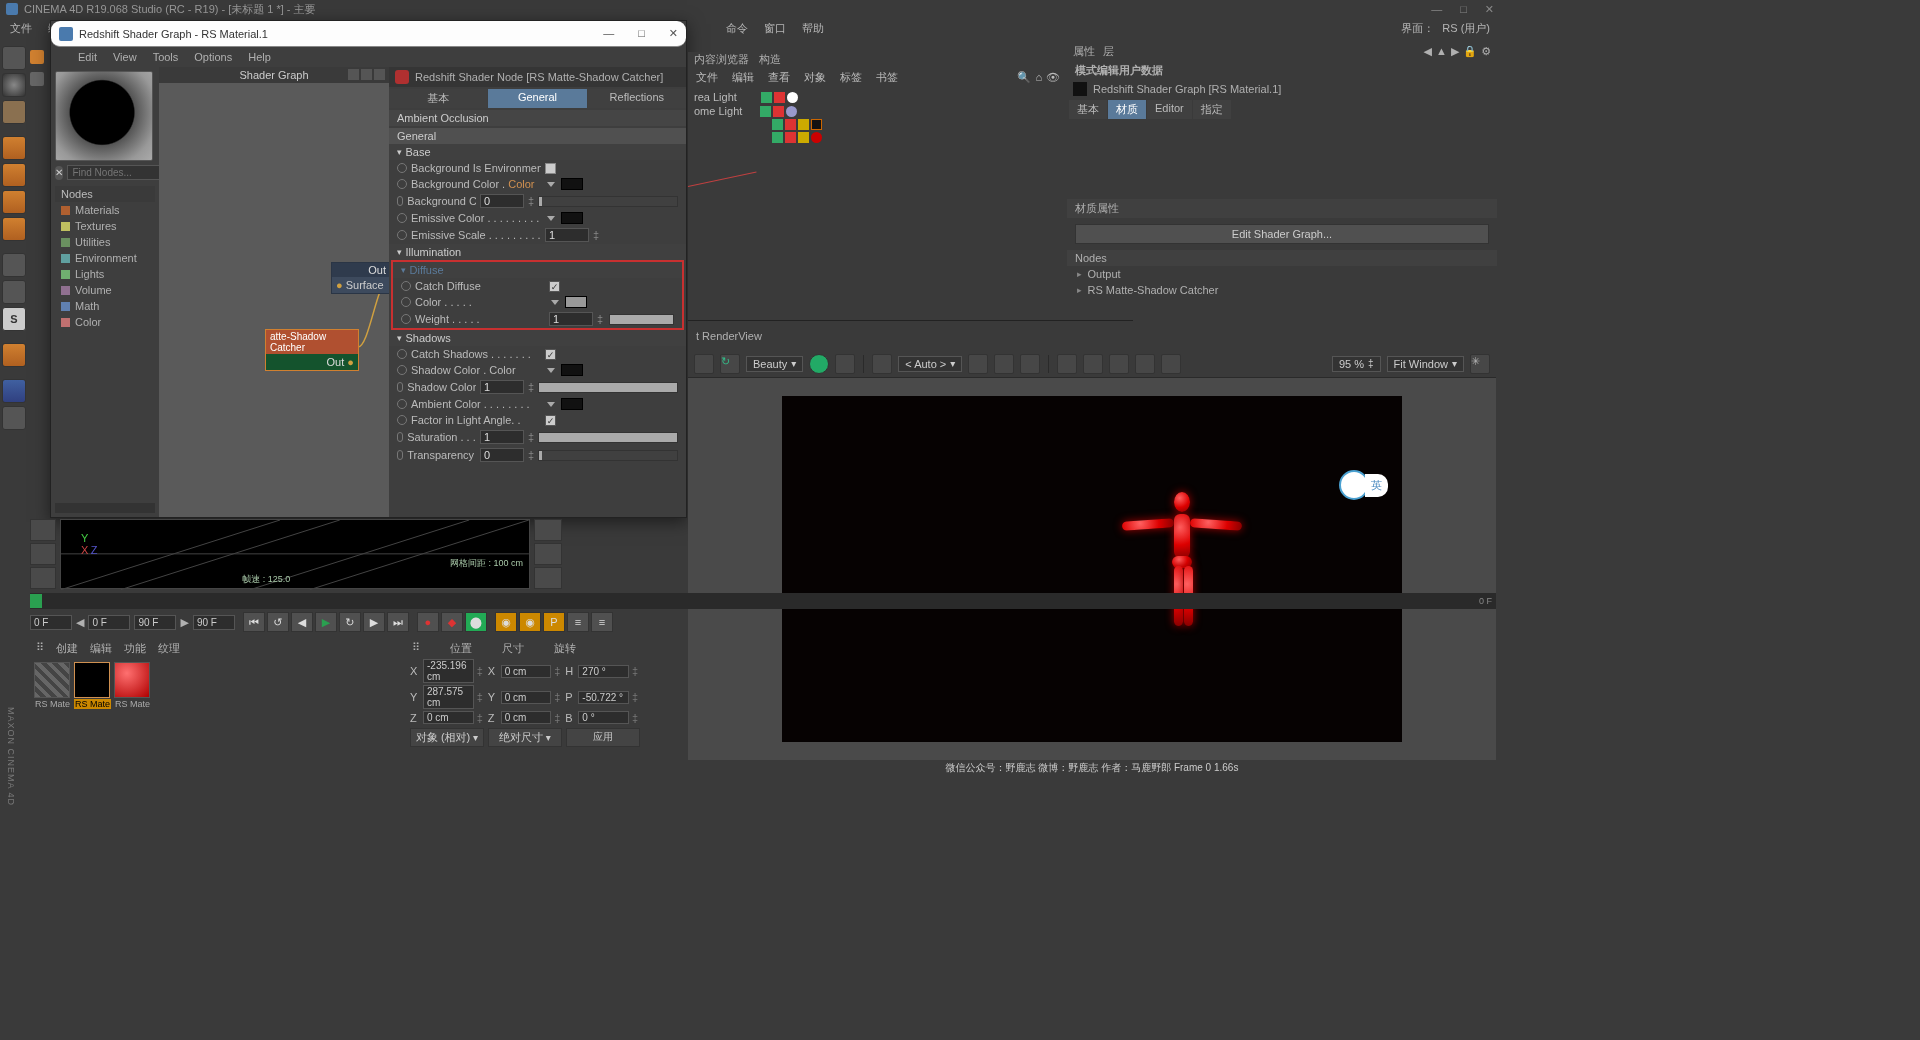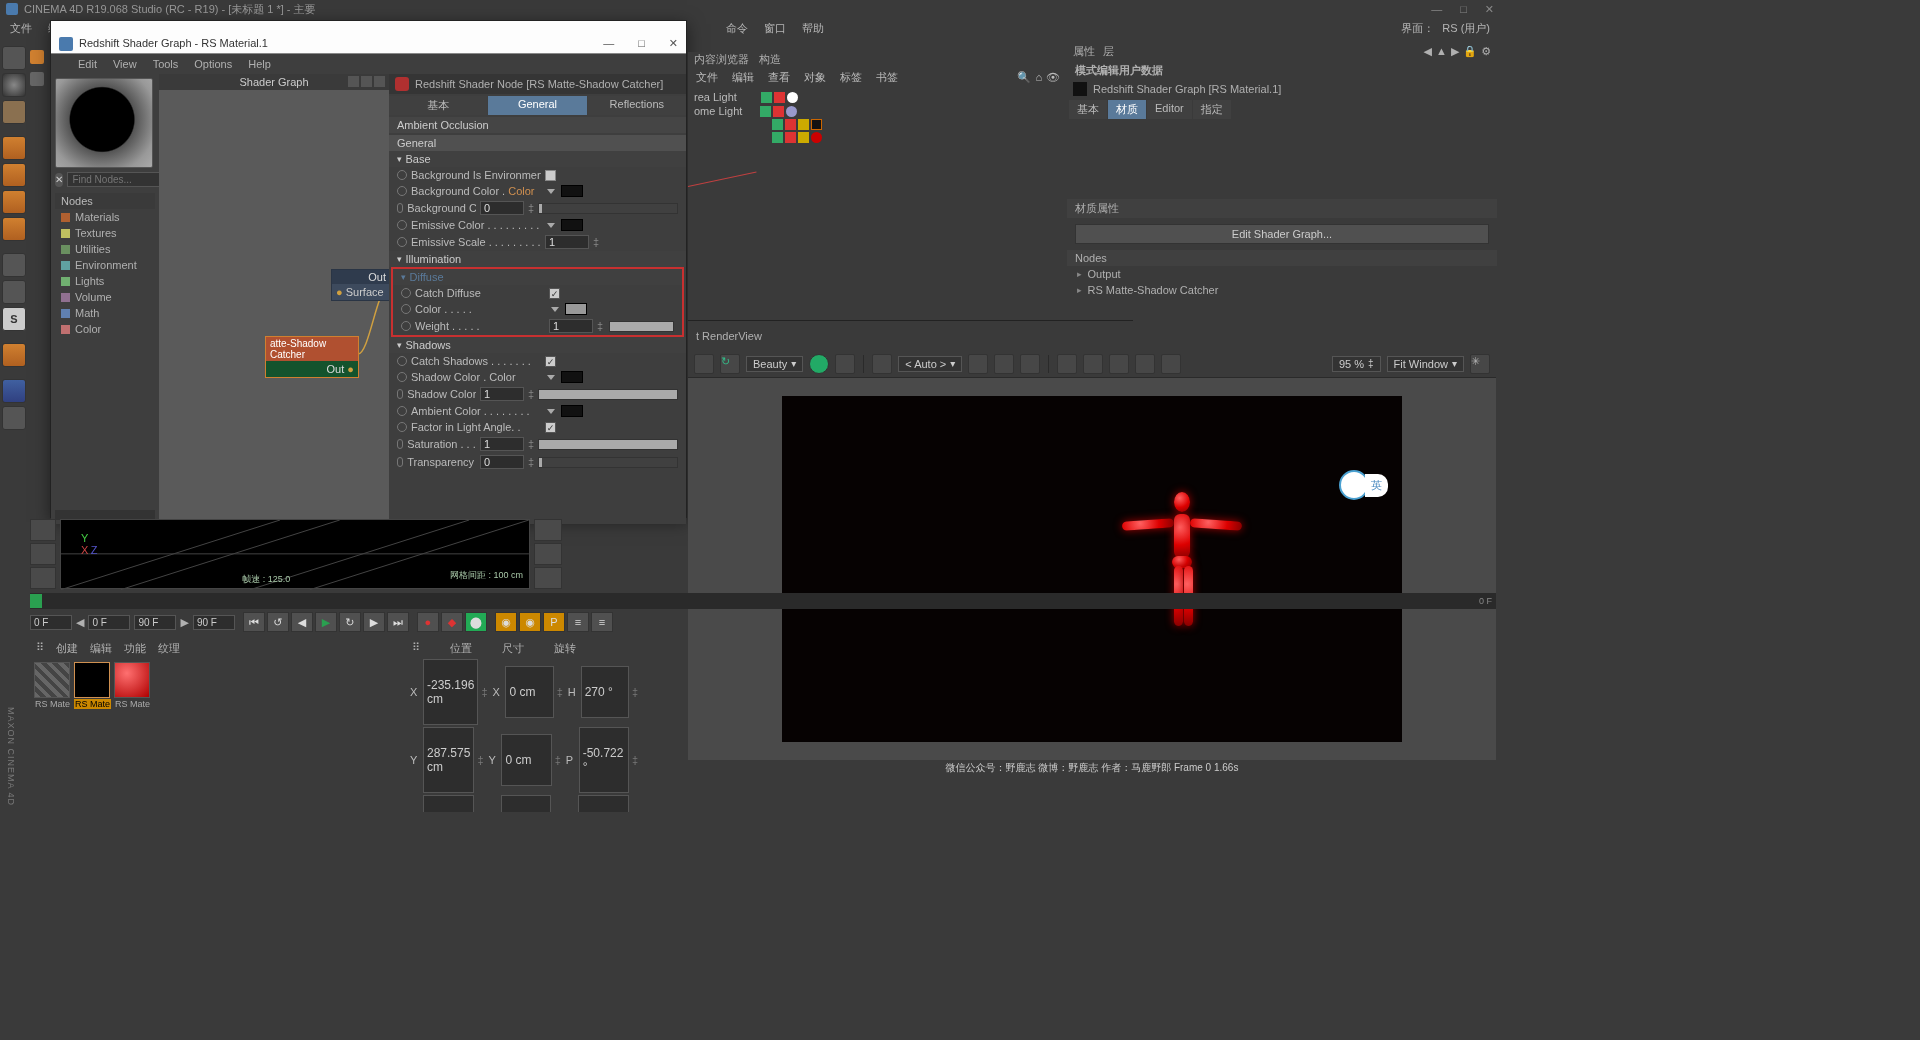--- a/index.html
+++ b/index.html
@@ -19,21 +19,21 @@
 .leftstrip .tbtn { width:24px; height:24px; background:#555; border:1px solid #333; border-radius:3px; }
 .leftstrip .tbtn.orange { background:linear-gradient(#d08030,#b06020); }
 .leftstrip .tbtn.blue { background:linear-gradient(#4060a0,#304080); }
 .leftstrip .sep { height:6px; }
 .leftstrip2 { position:absolute; left:28px; top:42px; width:18px; display:flex; flex-direction:column; gap:8px; padding-top:8px; align-items:center; }
 .leftstrip2 .sbtn { width:14px; height:14px; background:#666; border-radius:2px; }
 .leftstrip2 .sbtn.orange { background:#d08030; }
 
 
 .dialog { position:absolute; left:50px; top:20px; width:637px; height:498px; background:#3e3e3e; border:1px solid #222; box-shadow:0 4px 16px rgba(0,0,0,.5); }
-.dlg-title { background:#fdfdfd; color:#333; height:26px; display:flex; padding:16px 8px; border-bottom:1px solid #888; }
+.dlg-title { background:#fdfdfd; color:#333; height:26px; display:flex; align-items:center; padding:4px 8px; border-bottom:1px solid #888;border-radius:9px; }
 .dlg-title .icon { width:14px; height:14px; background:#4a7aad; border-radius:2px; margin-right:6px; }
 .dlg-title .wc { margin-left:auto; display:flex; gap:24px; color:#555; font-size:13px; }
 .dlg-menu { height:20px; display:flex; gap:16px; padding:0 12px; align-items:center; background:#3e3e3e; color:#b0b0b0;margin-left:15px; }
 
 .dlg-body { display:flex; height:calc(100% - 46px); }
 .dlg-left { width:108px; background:#3e3e3e; padding:4px; display:flex; flex-direction:column; }
 .preview { width:98px; height:90px; background:radial-gradient(circle at 48% 46%, #000 0%,#000 46%,#555 48%,#999 80%, #aaa 100%); border:1px solid #555; margin-bottom:4px; border-radius:2px; }
 .findrow { display:flex; align-items:center; gap:4px; margin-bottom:6px; }
 .findrow .x { width:14px; height:14px; background:#555; border-radius:7px; color:#ccc; text-align:center; line-height:13px; font-size:10px; }
 .findrow input { flex:1; background:#333; border:1px solid #555; color:#999; padding:1px 4px; font-size:10px; }
@@ -106,21 +106,21 @@
 .attr .list-row::before { content:"▸"; margin-right:6px; color:#888; font-size:9px; }
 
 
 .lower { position:absolute; left:30px; top:519px; right:4px; bottom:4px; }
 .viewport-strip { display:flex; height:70px; gap:4px; align-items:stretch; }
 .vp-icons { width:26px; display:flex; flex-direction:column; gap:2px; }
 .vp-icons .b { flex:1; background:#4a4a4a; border:1px solid #333; }
 .mini-vp { flex:0 0 470px; background:#000; position:relative; border:1px solid #444; }
 .mini-vp .axis { position:absolute; left:20px; top:12px; font-size:9px; }
 .mini-vp .info-l { position:absolute; left:50%; bottom:2px; font-size:9px; color:#a8c8a8; transform:translateX(-110%);}
-.mini-vp .info-r { position:absolute; right:6px; bottom:6px; font-size:9px; color:#a8c8a8; }
+.mini-vp .info-r { position:absolute; right:6px; bottom:18px; font-size:9px; color:#a8c8a8; }
 .mini-vp svg { position:absolute; inset:0; }
 .vp-ctrl { width:28px; display:flex; flex-direction:column; gap:2px; }
 .vp-ctrl .b { flex:1; background:#4a4a4a; border:1px solid #333; }
 
 .timeline { height:16px; background:#2a2a2a; margin:4px 0 2px 0; position:relative; display:flex; align-items:center; }
 .timeline .mk { width:12px; height:14px; background:#2aa050; position:absolute; left:0; }
 .timeline .ticks { display:flex; width:100%; justify-content:space-between; padding:0 4px; color:#888; font-size:9px; }
 
 .transport { height:22px; display:flex; align-items:center; gap:4px; }
 .transport .fld { width:42px; background:#2d2d2d; border:1px solid #555; color:#ccc; padding:1px 3px; font-size:10px; }
@@ -133,21 +133,21 @@
 .matpanel .hd { display:flex; gap:12px; padding:2px 6px; }
 .matpanel .mats { display:flex; gap:3px; padding:4px; }
 .mat { width:37px; text-align:center; }
 .mat .th { width:36px; height:36px; border:1px solid #555; margin-bottom:1px; }
 .mat .nm { font-size:9px; color:#aaa; overflow:hidden; white-space:nowrap; }
 .mat.sel .th { border-color:#d09050; }
 .coordpanel { flex:0 0 238px; background:#3a3a3a; }
 .coordpanel .hd { display:flex; padding:2px 6px; gap:30px; }
 .coordpanel .crow { display:flex; gap:3px; padding:1px 4px; align-items:center; }
 .coordpanel .crow .l { width:10px; color:#bbb; }
-.coordpanel .crow .v { flex:1; background:#2d2d2d; border:1px solid #555; padding:18px 3px; color:#ccc; font-size:12px; }
+.coordpanel .crow .v { flex:1; background:#2d2d2d; border:1px solid #555; padding:0 3px; color:#ccc; font-size:10px; }
 .coordpanel .crow .sp { width:8px; color:#777; }
 .coordpanel .foot { display:flex; gap:4px; padding:3px 4px; }
 .coordpanel .foot .dd { flex:1; background:#444; border:1px solid #333; padding:1px 4px; color:#ccc; font-size:10px; text-align:center; }
 
 
 .renderpanel { position:absolute; left:688px; top:320px; width:445px; height:30px; background:#3a3a3a; border-top:1px solid #222; display:flex; align-items:center; padding:0 8px; gap:16px; }
 .renderv { position:absolute; left:688px; top:350px; right:4px; bottom:36px; background:#3a3a3a; display:flex; flex-direction:column; }
 .rv-tools { height:28px; display:flex; align-items:center; gap:6px; padding:0 6px; border-bottom:1px solid #2a2a2a; }
 .rv-tools .b { width:20px; height:20px; background:#474747; border:1px solid #333; border-radius:2px; }
 .rv-tools .dd { background:#333; border:1px solid #555; padding:1px 6px; color:#ccc; font-size:10px; display:flex; align-items:center; gap:4px; }

